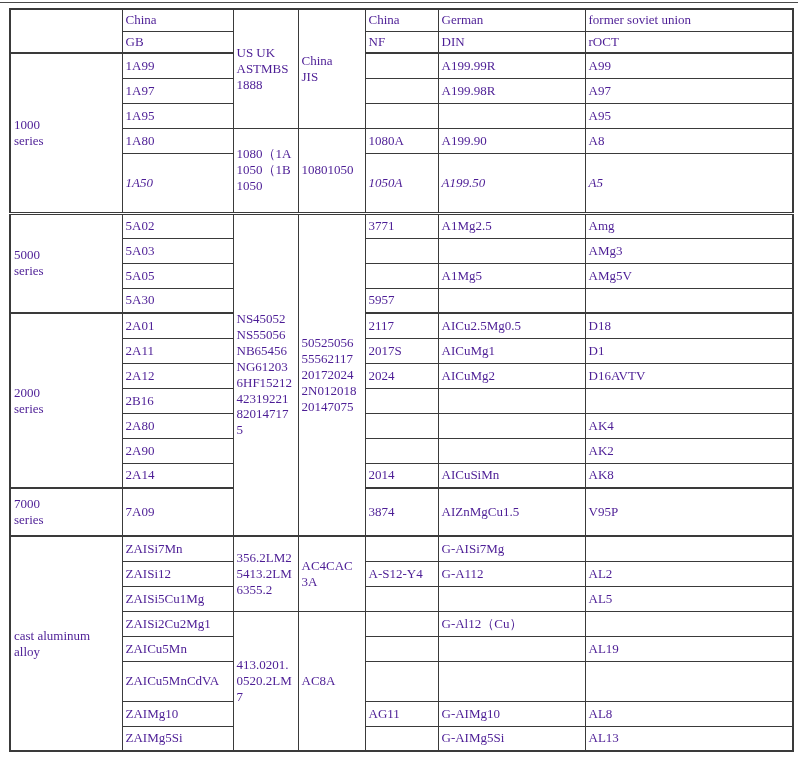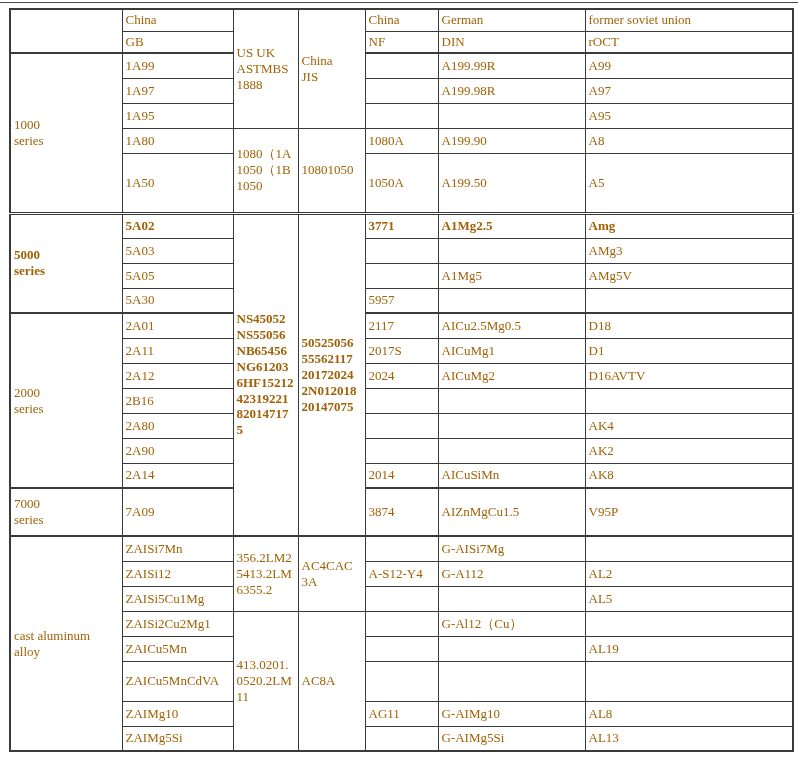--- a/index.html
+++ b/index.html
@@ -1,46 +1,46 @@
 <!DOCTYPE html>
 <html><head>
 <meta charset="utf-8">
 <style>
   html,body{margin:0;padding:0;}
   body{width:800px;height:764px;background:#ffffff;}
   .page{
     position:relative;width:800px;height:764px;background:#ffffff;
     font-family:"Liberation Serif","DejaVu Serif","DejaVu Sans",serif;
-    color:#a16207;
+    color:#4c1d95;
   }
   .top-rule{position:absolute;left:0;top:2px;width:798px;height:1px;background:#4a4a4a;}
   table.alloy{
     position:absolute;left:9px;top:8px;width:783px;
     border-collapse:collapse;table-layout:fixed;
     border:2px solid #3a3a3a;
   }
   td{
     border:1px solid #3a3a3a;
     vertical-align:middle;
     text-align:left;
     padding:0 2px 0 3px;
     font-size:13px;
     line-height:1.22;
     white-space:pre-line;
     overflow:hidden;
   }
   tr{height:25px;}
   tr.hdr{height:22px;}
-  tr.h60{height:60px;}
+  tr.h60{height:60px;font-style:italic;}
   tr.h48{height:48px;}
   tr.h40{height:40px;}
   
   tr.blk2 td{border-top-width:2px;}
   
-  tr.blkd td{border-top:3px double #3a3a3a;font-weight:bold;}
+  tr.blkd td{border-top:3px double #3a3a3a;}
 </style>
 </head>
 <body>
 
 <div class="page">
   <div class="top-rule"></div>
 
   <table class="alloy">
     <colgroup>
       <col style="width:112px">
@@ -226,21 +226,21 @@
     <tr>
       <td>ZAISi5Cu1Mg</td>
       <td></td>
       <td></td>
       <td>AL5</td>
     </tr>
     <tr>
       <td>ZAISi2Cu2Mg1</td>
       <td rowspan="5">413.0201.
 0520.2LM
-11</td>
+7</td>
       <td rowspan="5">AC8A</td>
       <td></td>
       <td>G-Al12（Cu）</td>
       <td></td>
     </tr>
     <tr>
       <td>ZAICu5Mn</td>
       <td></td>
       <td></td>
       <td>AL19</td>

